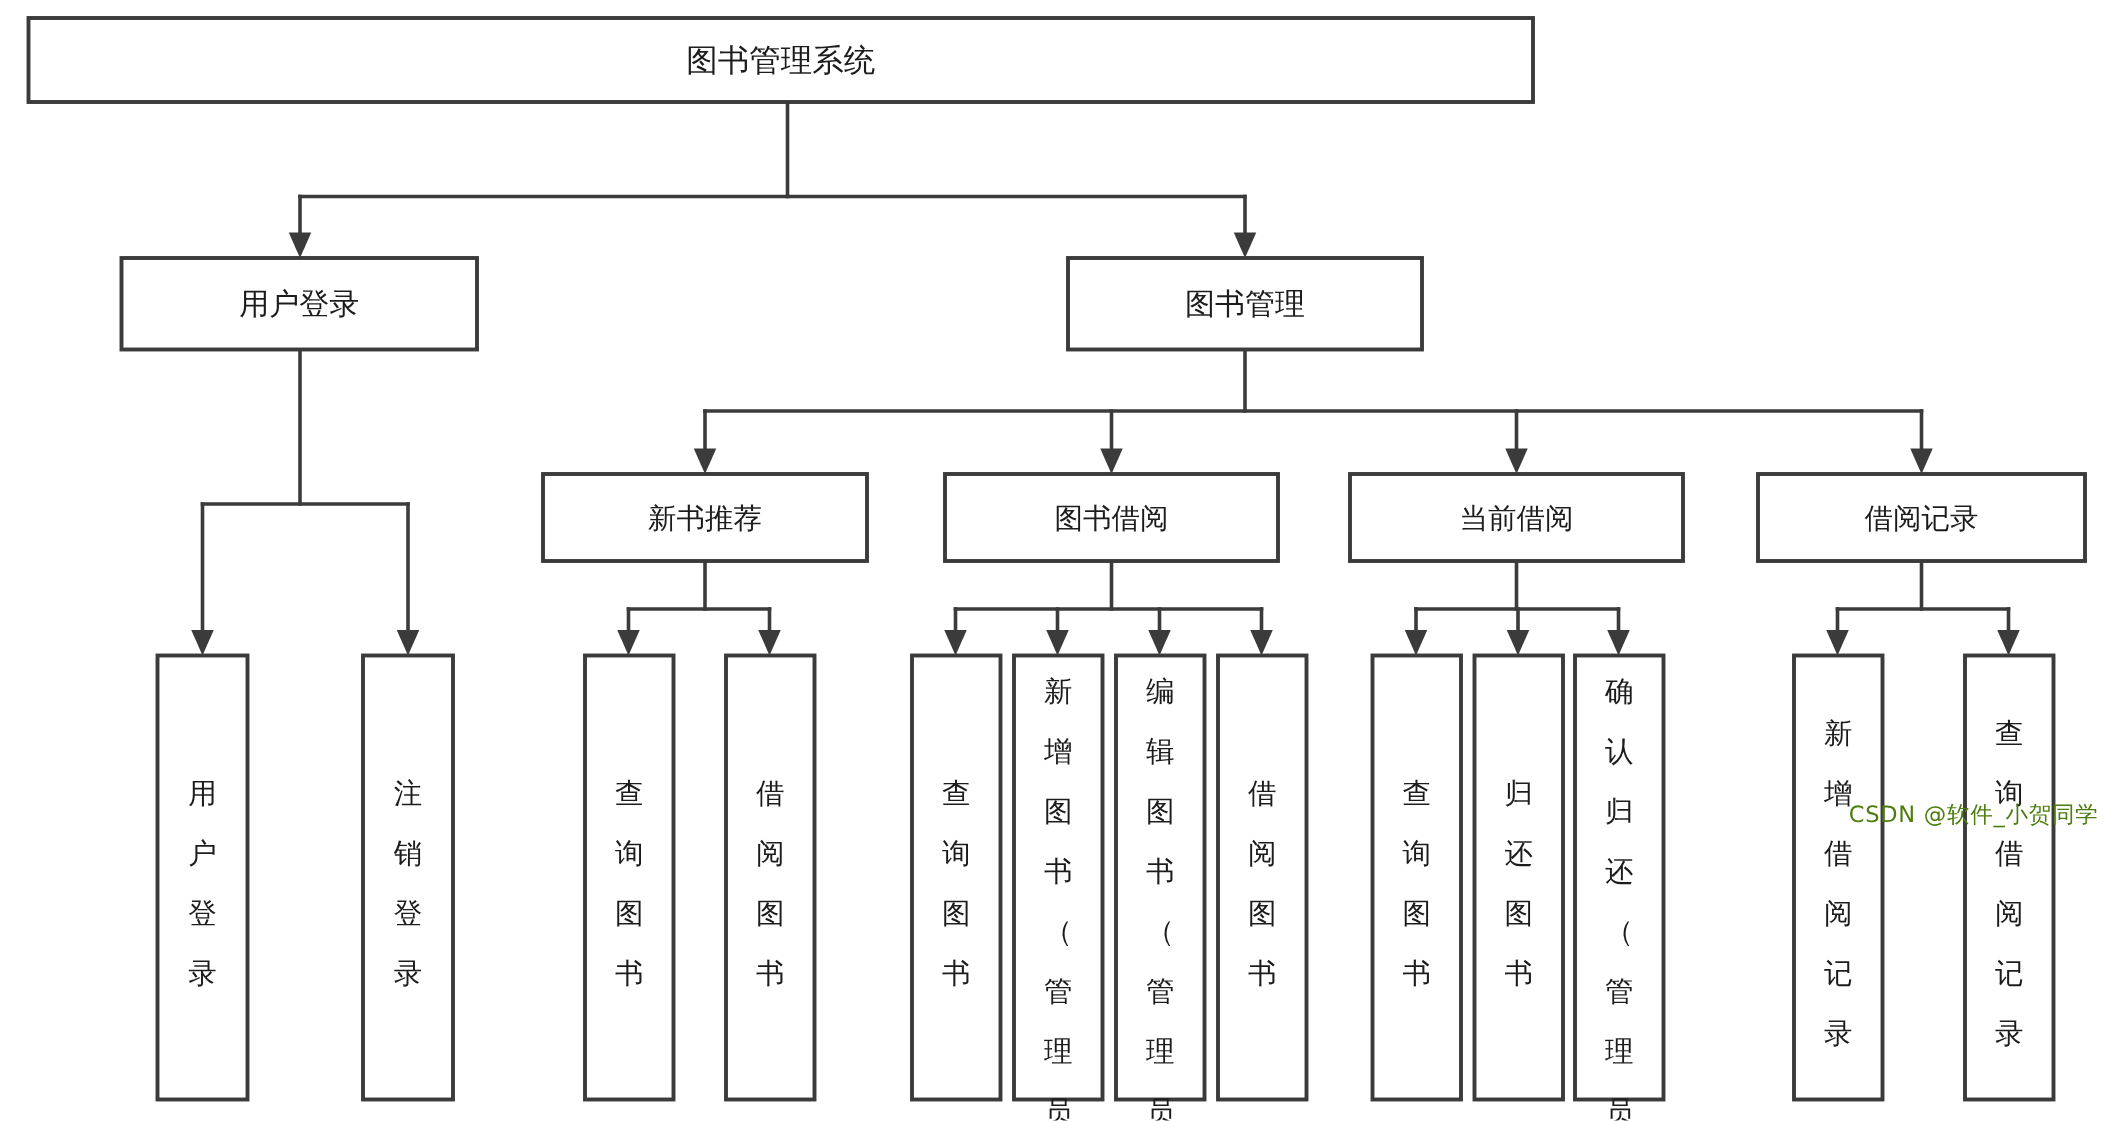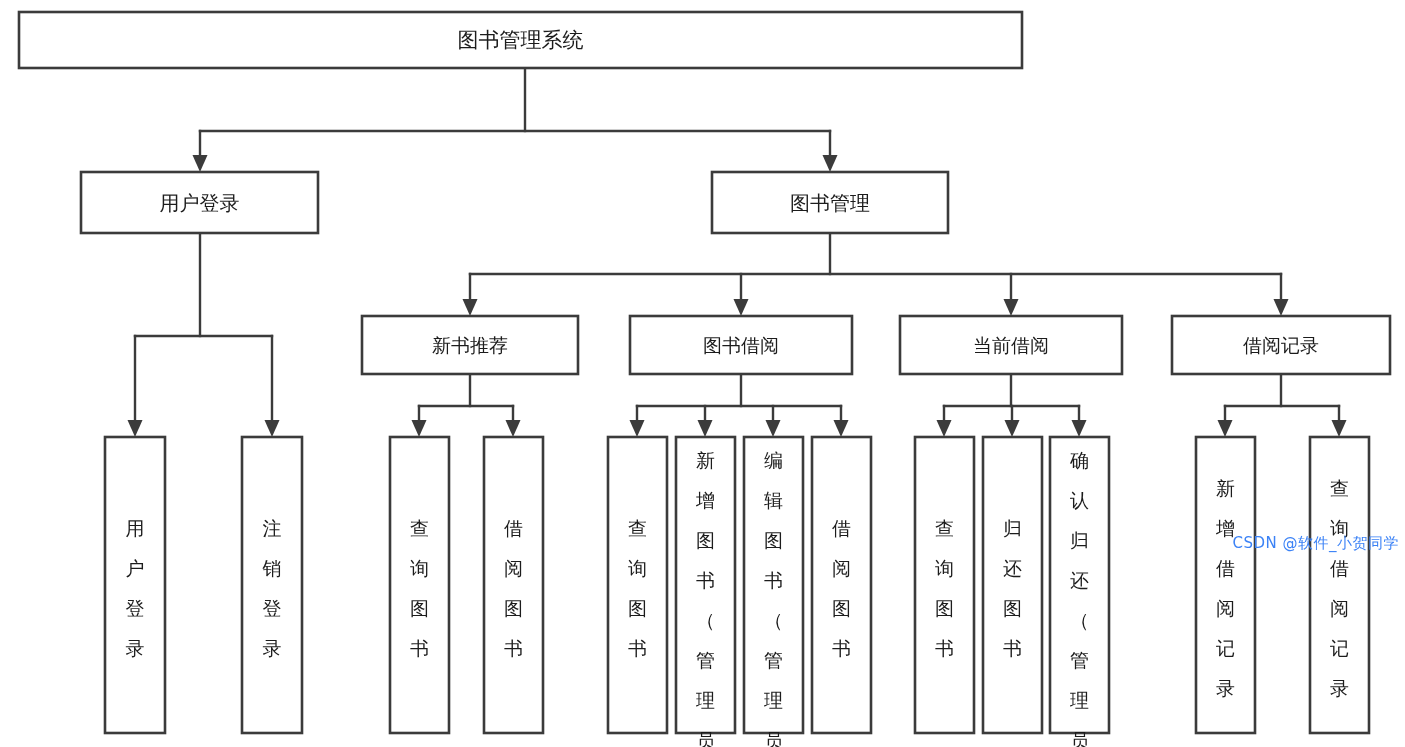--- a/index.html
+++ b/index.html
@@ -7,21 +7,21 @@
   #diagram-root{position:relative;width:1405px;height:557px;background:#fff;}
   svg.flow{position:absolute;left:0;top:0;width:1405px;height:747px;}
   .node-rect{fill:#ffffff;stroke:#3b3b3b;stroke-width:2.6;}
   .edge{stroke:#3b3b3b;stroke-width:2.4;fill:none;stroke-linecap:square;}
   .arrow-head{fill:#3b3b3b;stroke:none;}
   .node-label{font-family:"DejaVu Sans","Liberation Sans",sans-serif;fill:#1c1c1c;text-anchor:middle;}
   .label-root{font-size:21px;}
   .label-l1{font-size:20px;}
   .label-l2{font-size:19px;}
   .label-leaf{font-size:19px;}
-  .watermark{position:absolute;right:6px;bottom:4px;font-size:15px;color:#3b82f6;
+  .watermark{position:absolute;right:6px;bottom:4px;font-size:15px;color:#4d7c0f;
     font-family:"DejaVu Sans","Liberation Sans",sans-serif;letter-spacing:.5px;white-space:nowrap;}
 </style>
 </head>
 <body>
 
 <div id="diagram-root">
   <svg class="flow" viewBox="0 0 1405 747">
     <g id="edges-layer">
         <line x1="525" y1="68" x2="525" y2="131" class="edge"></line>
         <line x1="200" y1="131" x2="830" y2="131" class="edge"></line>

